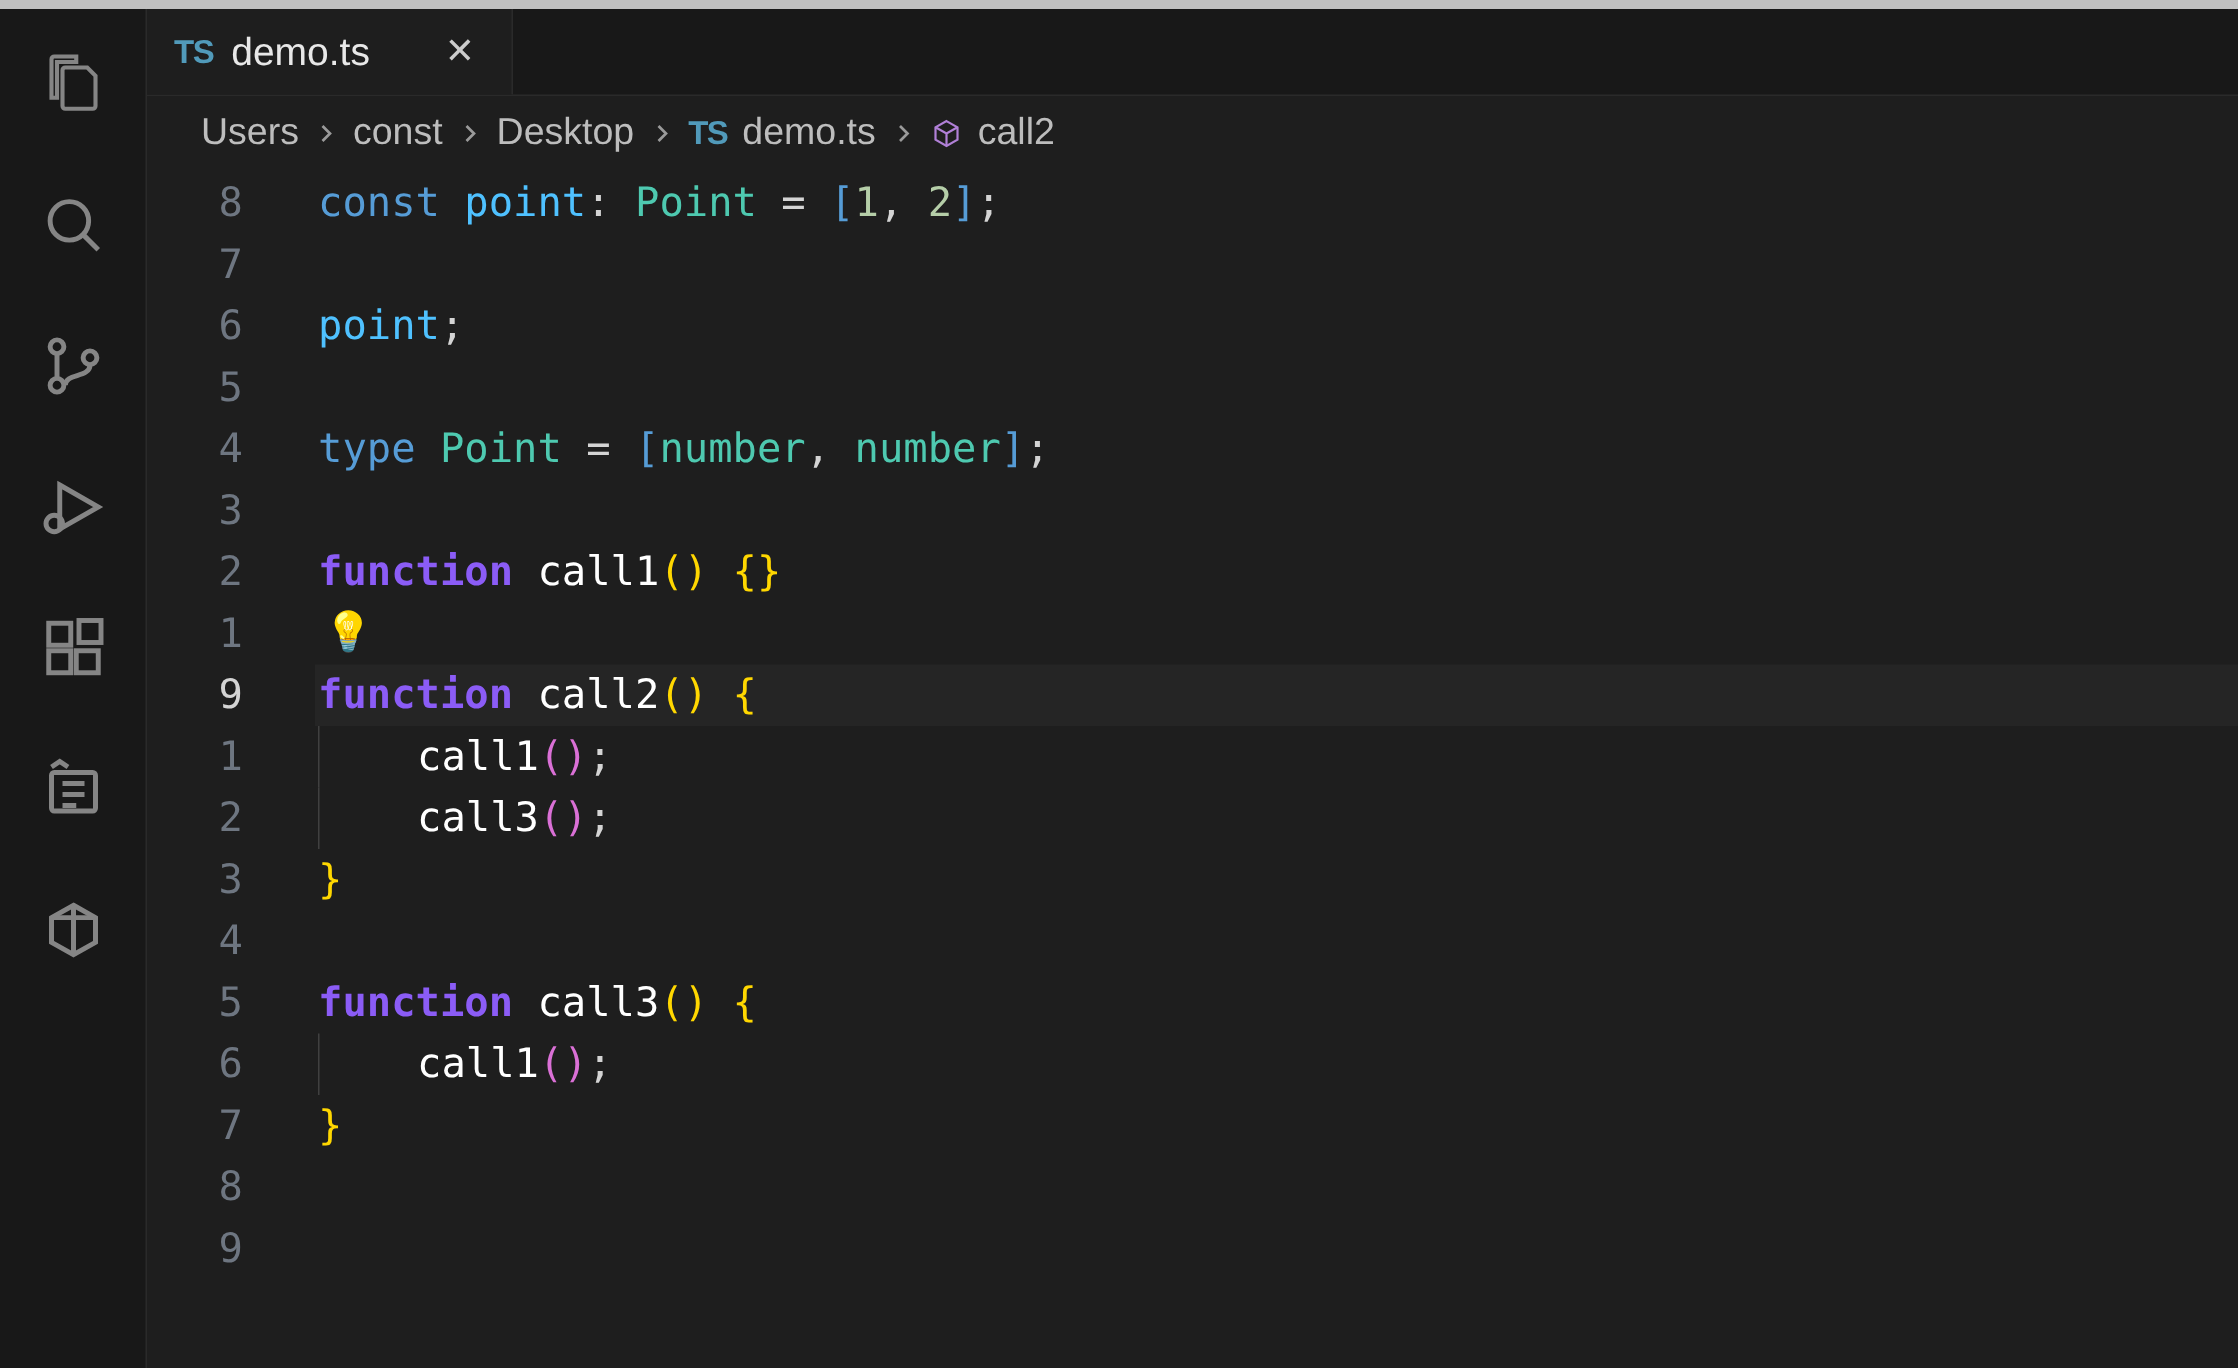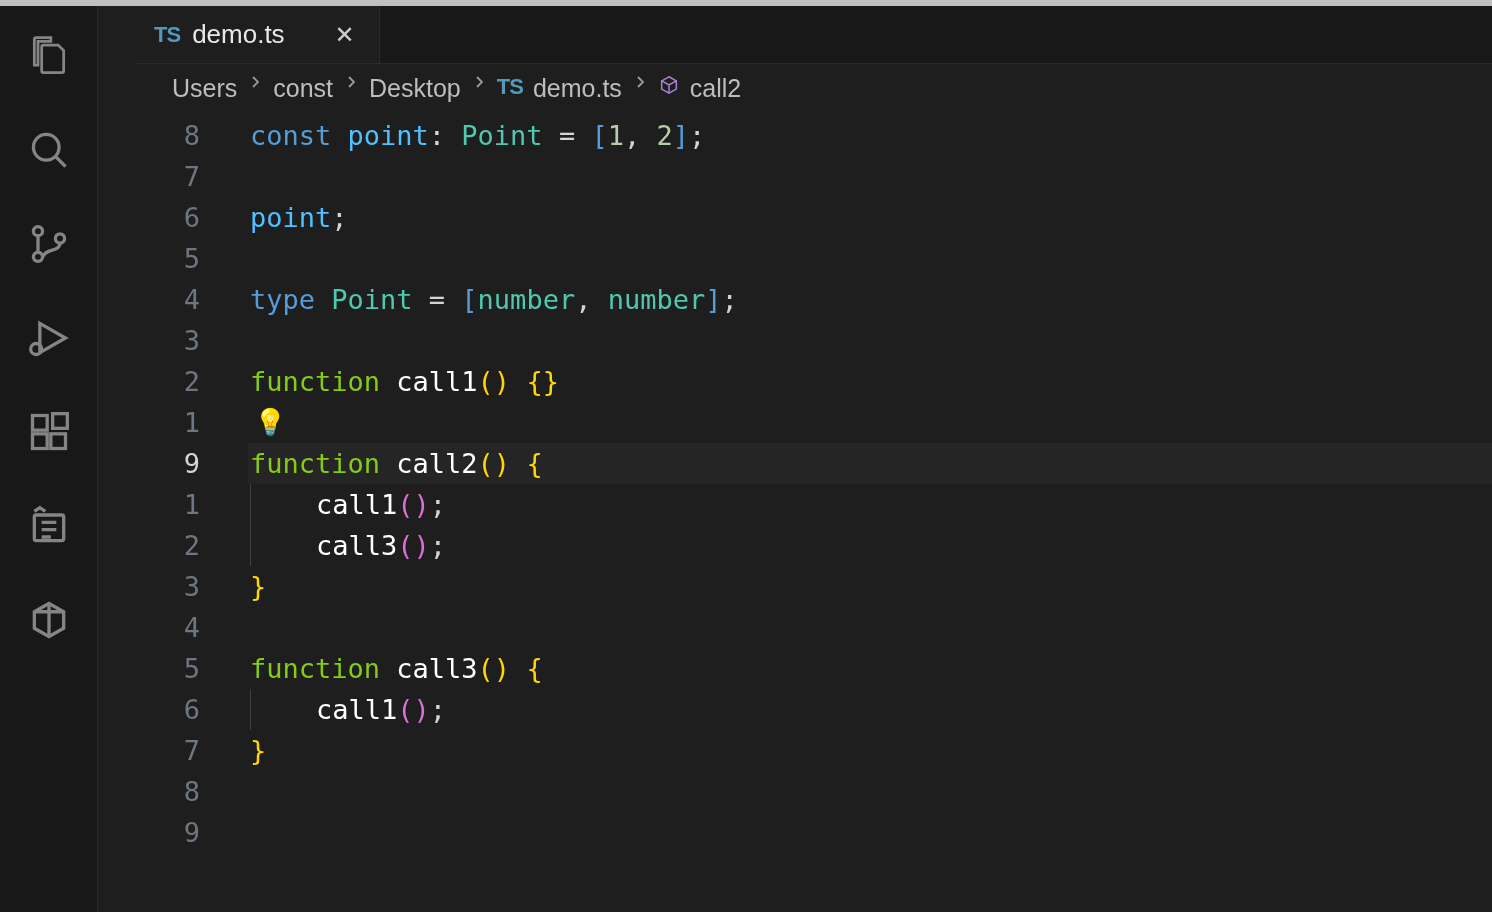--- a/index.html
+++ b/index.html
@@ -14,21 +14,20 @@
     flex-direction: column;
   }
   .topbar {
     height: 6px;
     background: #c0c0c0;
   }
   .main {
     flex: 1;
     display: flex;
     overflow: hidden;
-    gap: 38px;
   }
   .activity-bar {
     width: 98px;
     background: #181818;
     display: flex;
     flex-direction: column;
     align-items: center;
     gap: 34px;
     padding-top: 20px;
     border-right: 1px solid #2a2a2a;
@@ -80,21 +79,21 @@
   }
   .tab .close {
     margin-left: 36px;
     color: #cccccc;
     font-size: 24px;
     width: 24px;
     text-align: center;
   }
   .breadcrumbs {
     display: flex;
-    align-items: flex-start;
+    align-items: center;
     gap: 10px;
     padding: 10px 28px 10px 36px;
     font-size: 25px;
     color: #bdbdbd;
   }
   .breadcrumbs .sep {
     color: #9a9a9a;
     display: inline-flex;
     align-items: center;
   }
@@ -139,21 +138,21 @@
   .code-line {
     height: 41px;
     padding-left: 2px;
     display: flex;
     align-items: flex-end;
   }
   .code-line.current {
     background: rgba(255,255,255,0.03);
   }
   .tk-keyword { color: #569cd6; }
-  .tk-keyword2 { color: #84cc16; }
+  .tk-keyword2 { color: #8b5cf6; font-weight: bold; }
   .tk-var { color: #4fc1ff; }
   .tk-type { color: #4ec9b0; }
   .tk-num { color: #b5cea8; }
   .tk-func { color: #ffffff; }
   .tk-punc { color: #d4d4d4; }
   .tk-brace { color: #ffd700; }
   .tk-brace2 { color: #da70d6; }
   .tk-bracket { color: #569cd6; }
   .tk-indent-guide {
     border-left: 1px solid #404040;

